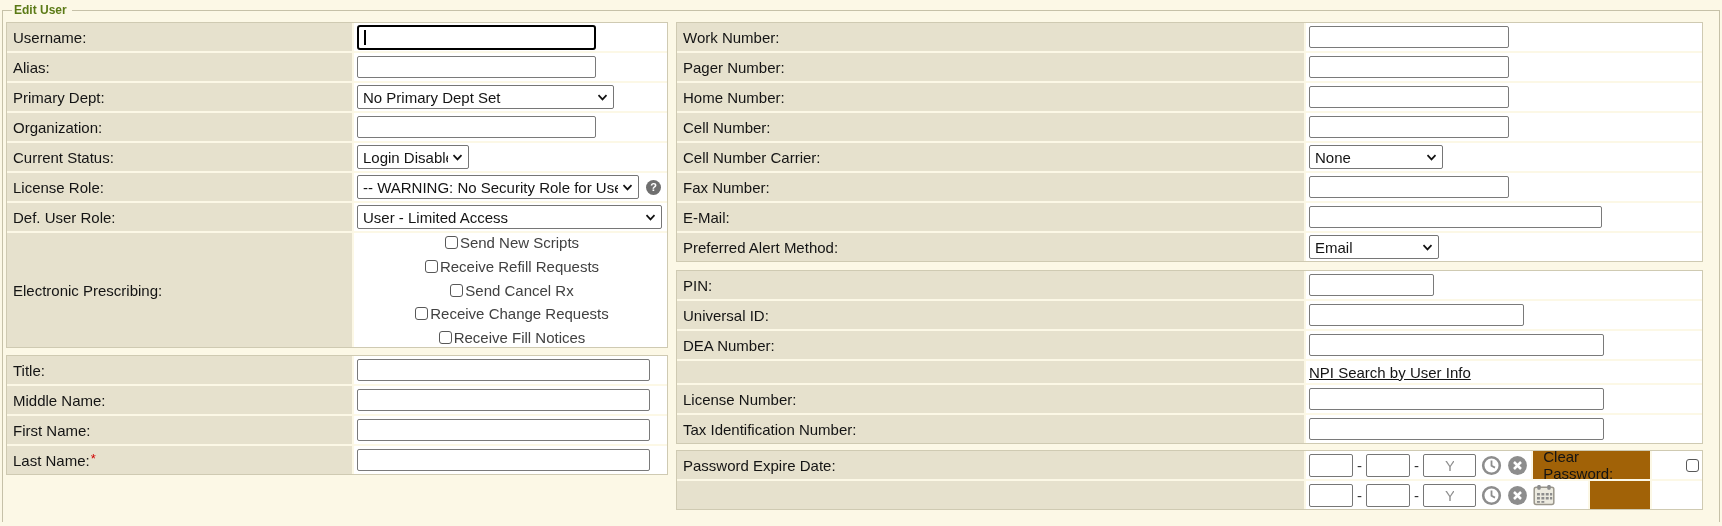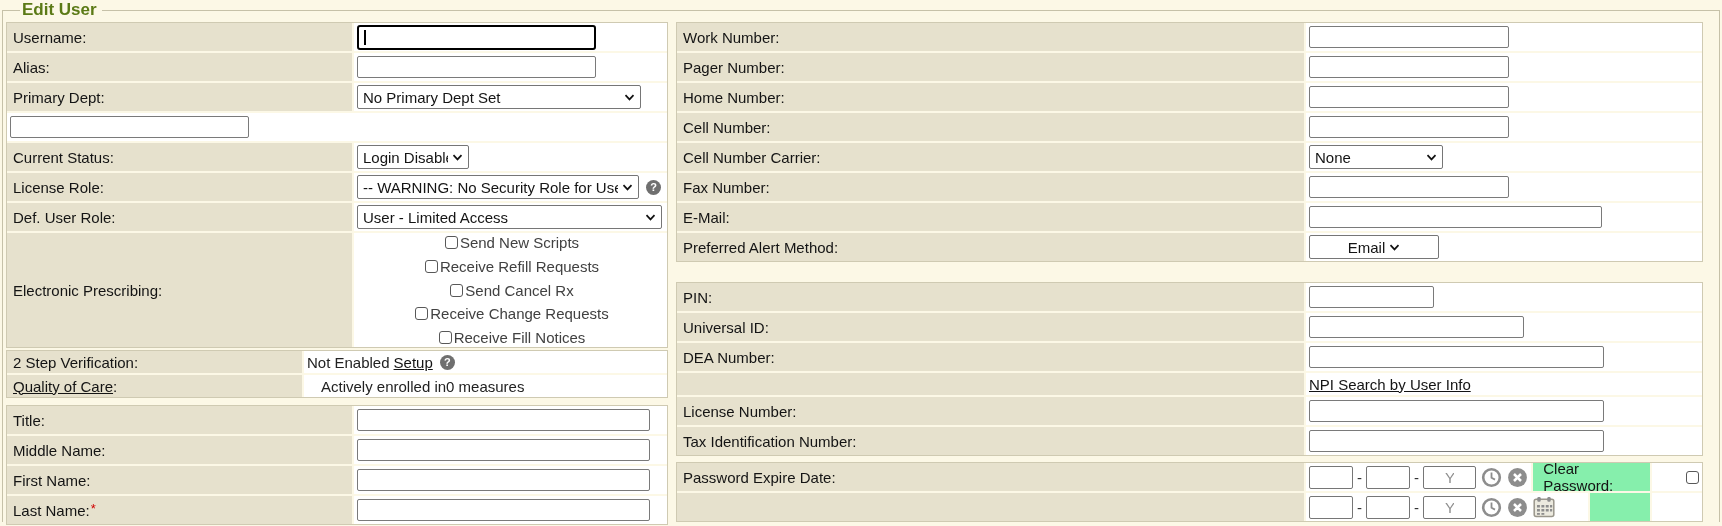--- a/index.html
+++ b/index.html
@@ -6,30 +6,30 @@
   body{
     width:1722px;height:526px;overflow:hidden;position:relative;
     background:#fcf8e6;color:#141414;
     font-family:"Liberation Sans",sans-serif;font-size:15px;
   }
   fieldset{
     border:1px solid #c6c1a8;border-bottom:none;
     margin:0 2px;padding:0 2px 0 3px;height:522px;box-sizing:border-box;
   }
   legend{
-    color:#5b7a16;font-size:17px;font-weight:bold;
-    padding:0 5px 0 2px;margin-left:14px;line-height:20px;
+    color:#5b7a16;font-size:12px;font-weight:bold;
+    padding:0 5px 0 2px;margin-left:6px;line-height:20px;
   }
   .columns{display:flex;gap:8px;margin-top:2px;align-items:flex-start;}
   .col-left{width:662px;flex:none;}
   .col-right{width:1027px;flex:none;}
   .tbl{border:1px solid #cfcab2;display:flex;flex-direction:column;gap:2px;background:#fcf8e6;}
   #tableB{margin-top:2px;}
   #tableC{margin-top:7px;}
-  #tableE{margin-top:20px;}
+  #tableE{margin-top:8px;}
   #tableF{margin-top:6px;}
   .row{display:flex;gap:2px;height:28px;flex:none;}
   .row-short{height:22px;}
   .row-tall{height:114px;}
   .cell{box-sizing:border-box;}
   .cell.label{
     width:345px;flex:none;background:#e6e1cd;
     display:flex;align-items:center;padding-left:6px;
   }
   .col-right .cell.label{width:627px;}
@@ -55,21 +55,21 @@
   .req{color:#d00000;margin-left:1px;font-size:13px;position:relative;top:-2px;}
   .static-val{color:#222;}
   .date-cell{width:232px;flex:none;gap:2px;padding-left:4px;}
   .di{height:23px;box-sizing:border-box;border:1px solid #767676;border-radius:2px;padding:0 21px;
       font:15px "Liberation Sans",sans-serif;color:#000;flex:none;}
   .di::placeholder{color:#8f8f8f;opacity:1;}
   .di.p0,.di.p1{width:37px;}
   .di.p2{width:53px;}
   .dsep{color:#333;}
   .dicon{display:inline-flex;align-items:center;margin-left:1px;cursor:pointer;flex:none;}
-  .pw-label{flex:1 1 auto;background:#86efac;display:flex;align-items:center;padding-left:10px;box-sizing:border-box;}
+  .pw-label{flex:1 1 auto;background:#a16207;display:flex;align-items:center;padding-left:10px;box-sizing:border-box;}
   .pw-check{width:50px;flex:none;background:#fff;display:flex;align-items:center;justify-content:flex-end;padding-right:3px;box-sizing:border-box;}
 </style>
 </head>
 <body>
 
 <fieldset>
   <legend>Edit User</legend>
   <div class="columns">
     <div class="col-left">
       <div class="tbl" id="tableA">
@@ -90,31 +90,34 @@
             </div>
             <div class="cell value">
               <input class="ti" type="text" style="width: 239px;">
             </div>
           </div>
           <div class="row">
             <div class="cell label">
               <span>Primary Dept:</span>
             </div>
             <div class="cell value">
-              <div class="sel" style="width: 284px; gap: 29px;">
+              <div class="sel" style="width: 257px; gap: 29px;">
                 <span class="sel-text">No Primary Dept Set</span>
                 <span class="chev">
                   <svg width="11" height="7" viewBox="0 0 11 7">
                     <path d="M1.5 1.2 L5.5 5.4 L9.5 1.2" fill="none" stroke="#111" stroke-width="1.7"></path>
                   </svg>
                 </span>
               </div>
             </div>
           </div>
           <div class="row">
+            <div class="cell label">
+              <span>Organization:</span>
+            </div>
             <div class="cell value">
               <input class="ti" type="text" style="width: 239px;">
             </div>
           </div>
           <div class="row">
             <div class="cell label">
               <span>Current Status:</span>
             </div>
             <div class="cell value">
               <div class="sel" style="width: 112px;">
@@ -179,38 +182,20 @@
                 <input class="cb" type="checkbox" style="">
                 <span class="cbtext">Receive Change Requests</span>
               </div>
               <div class="cbline">
                 <input class="cb" type="checkbox" style="">
                 <span class="cbtext">Receive Fill Notices</span>
               </div>
             </div>
           </div>
         </div>
-      <div class="tbl" id="tableB">
-          <div class="row row-short">
-            <div class="cell label">
-              <span>2 Step Verification:</span>
-            </div>
-            <div class="cell value">
-              <span class="static-val">Not Enabled</span>
-              <span class="link">Setup</span>
-              <span class="qicon"></span>
-            </div>
-          </div>
-          <div class="row row-short">
-            <div class="cell label"><span class="link">Quality of Care</span>:</div>
-            <div class="cell value" style="padding-left: 17px;">
-              <span class="static-val">Actively enrolled in0 measures</span>
-            </div>
-          </div>
-        </div>
       <div class="tbl" id="tableC">
           <div class="row">
             <div class="cell label">
               <span>Title:</span>
             </div>
             <div class="cell value">
               <input class="ti" type="text" style="width: 293px;">
             </div>
           </div>
           <div class="row">
@@ -303,21 +288,21 @@
             </div>
             <div class="cell value">
               <input class="ti" type="text" style="width: 293px;">
             </div>
           </div>
           <div class="row">
             <div class="cell label">
               <span>Preferred Alert Method:</span>
             </div>
             <div class="cell value">
-              <div class="sel" style="width: 130px; justify-content: center;">
+              <div class="sel" style="width: 130px;">
                 <span class="sel-text">Email</span>
                 <span class="chev">
                   <svg width="11" height="7" viewBox="0 0 11 7">
                     <path d="M1.5 1.2 L5.5 5.4 L9.5 1.2" fill="none" stroke="#111" stroke-width="1.7"></path>
                   </svg>
                 </span>
               </div>
             </div>
           </div>
         </div>

